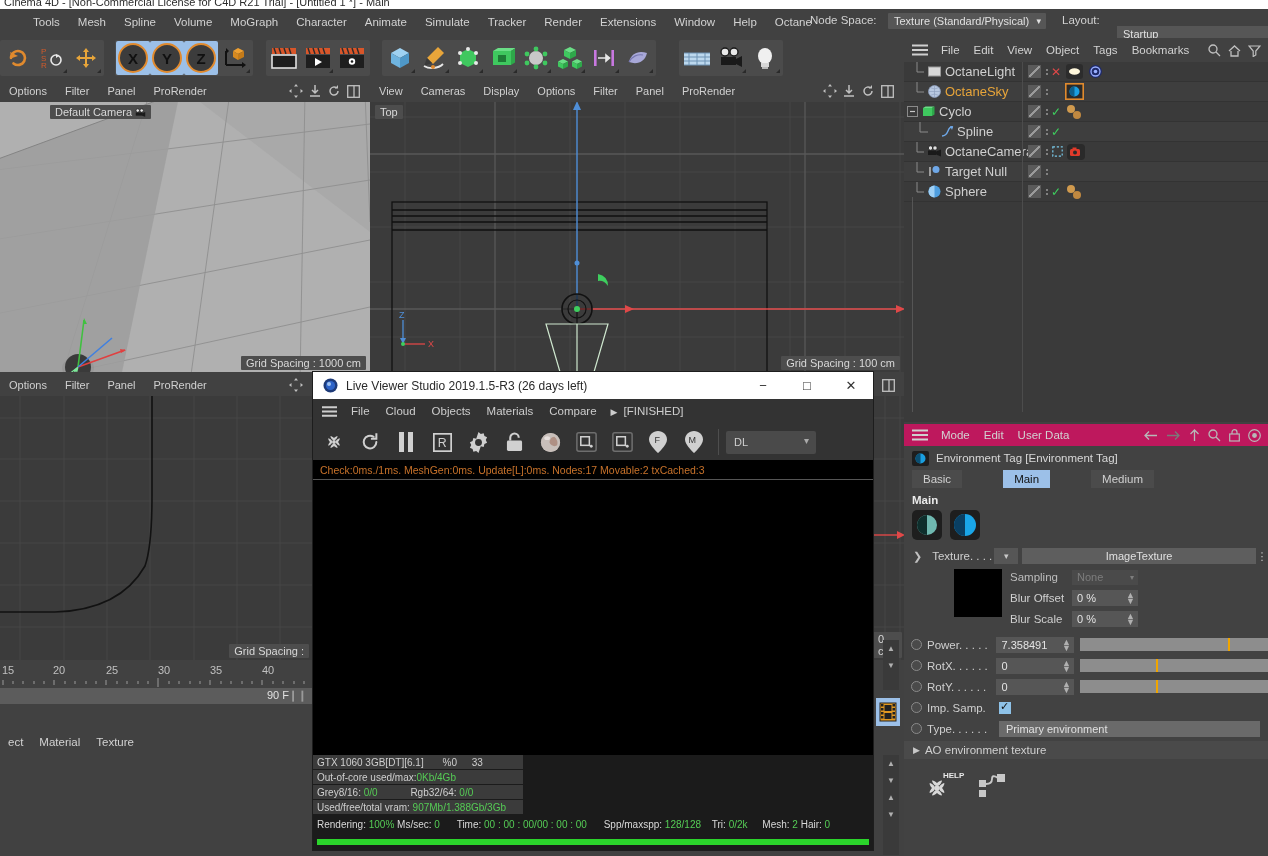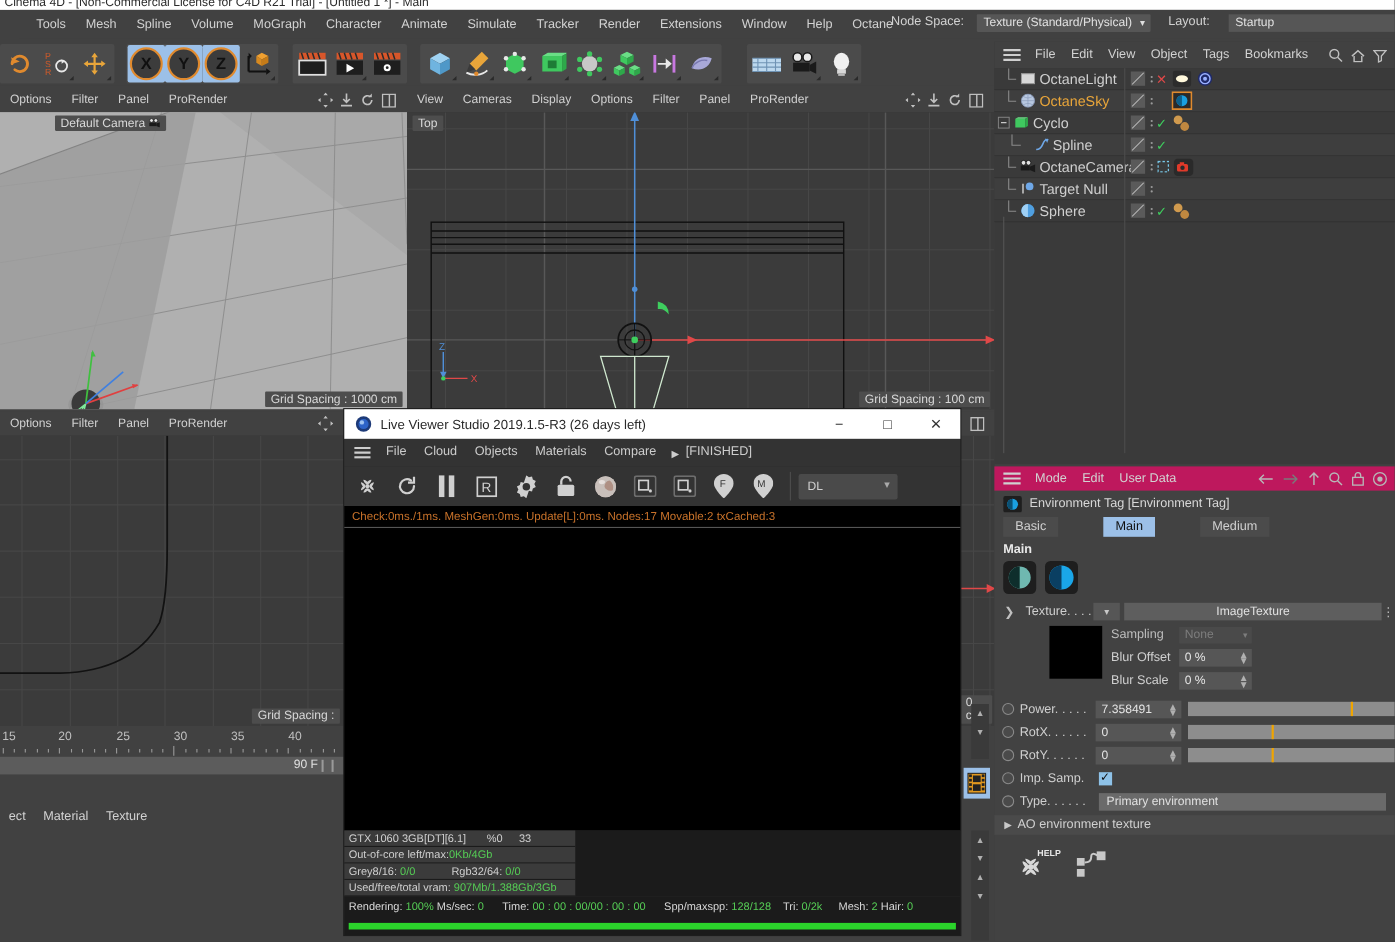--- a/index.html
+++ b/index.html
@@ -14,21 +14,21 @@
 
   
   .menubar { position:absolute; left:18px; top:9px; width:1268px; height:26px;
      background:#414141; display:flex; align-items:center; }
   .menubar .mi { padding:0 9px; font-size:11.5px; color:#d2d2d2; line-height:26px; cursor:default; }
   .nodespace { position:absolute; left:810px; top:14px; font-size:11.5px; color:#d2d2d2; }
   .nsbox { position:absolute; left:888px; top:13px; width:158px; height:16px; background:#565656;
      border-radius:1px; font-size:11px; color:#e0e0e0; padding-left:6px; line-height:16px; }
   .nsbox .chev { position:absolute; right:5px; top:0; font-size:9px; }
   .layoutlbl { position:absolute; left:1062px; top:14px; font-size:11.5px; color:#d2d2d2; }
-  .layoutbox { position:absolute; left:1117px; top:13px; width:151px; height:16px; background:#565656;
+  .layoutbox { position:absolute; left:1117px; top:26px; width:151px; height:16px; background:#565656;
      font-size:11px; color:#e0e0e0; padding-left:6px; line-height:16px; }
 
   
   .icobar { position:absolute; left:0; top:38px; width:1268px; height:40px; background:#414141; }
   .grp { position:absolute; top:2px; display:flex; height:36px; align-items:center;
      background:#4b4b4b; border-radius:2px; padding:0 1px; }
   .ico { width:34px; height:34px; position:relative; display:flex; align-items:center;
      justify-content:center; border-radius:2px; cursor:pointer; }
   .ico.sel { background:#9cc0e8; }
   .ico .corner { position:absolute; right:2px; bottom:2px; width:0; height:0;
@@ -1095,21 +1095,21 @@
 
     <div class="lv-canvas"></div>
 
     <div class="lv-info">
       <div class="ir">
         <span>GTX 1060 3GB[DT][6.1]</span>
         <span style="padding-left:16px">%0</span>
         <span style="padding-left:12px">33</span>
       </div>
       <div class="ir">
-        <span>Out-of-core left/max:</span><span class="g">0Kb/4Gb</span>
+        <span>Out-of-core used/max:</span><span class="g">0Kb/4Gb</span>
       </div>
       <div class="ir">
         <span>Grey8/16:</span>
         <span class="g">0/0</span>
         <span style="padding-left:30px">Rgb32/64:</span>
         <span class="g">0/0</span>
       </div>
       <div class="ir">
         <span>Used/free/total vram:</span>
         <span class="g">907Mb/1.388Gb/3Gb</span>

